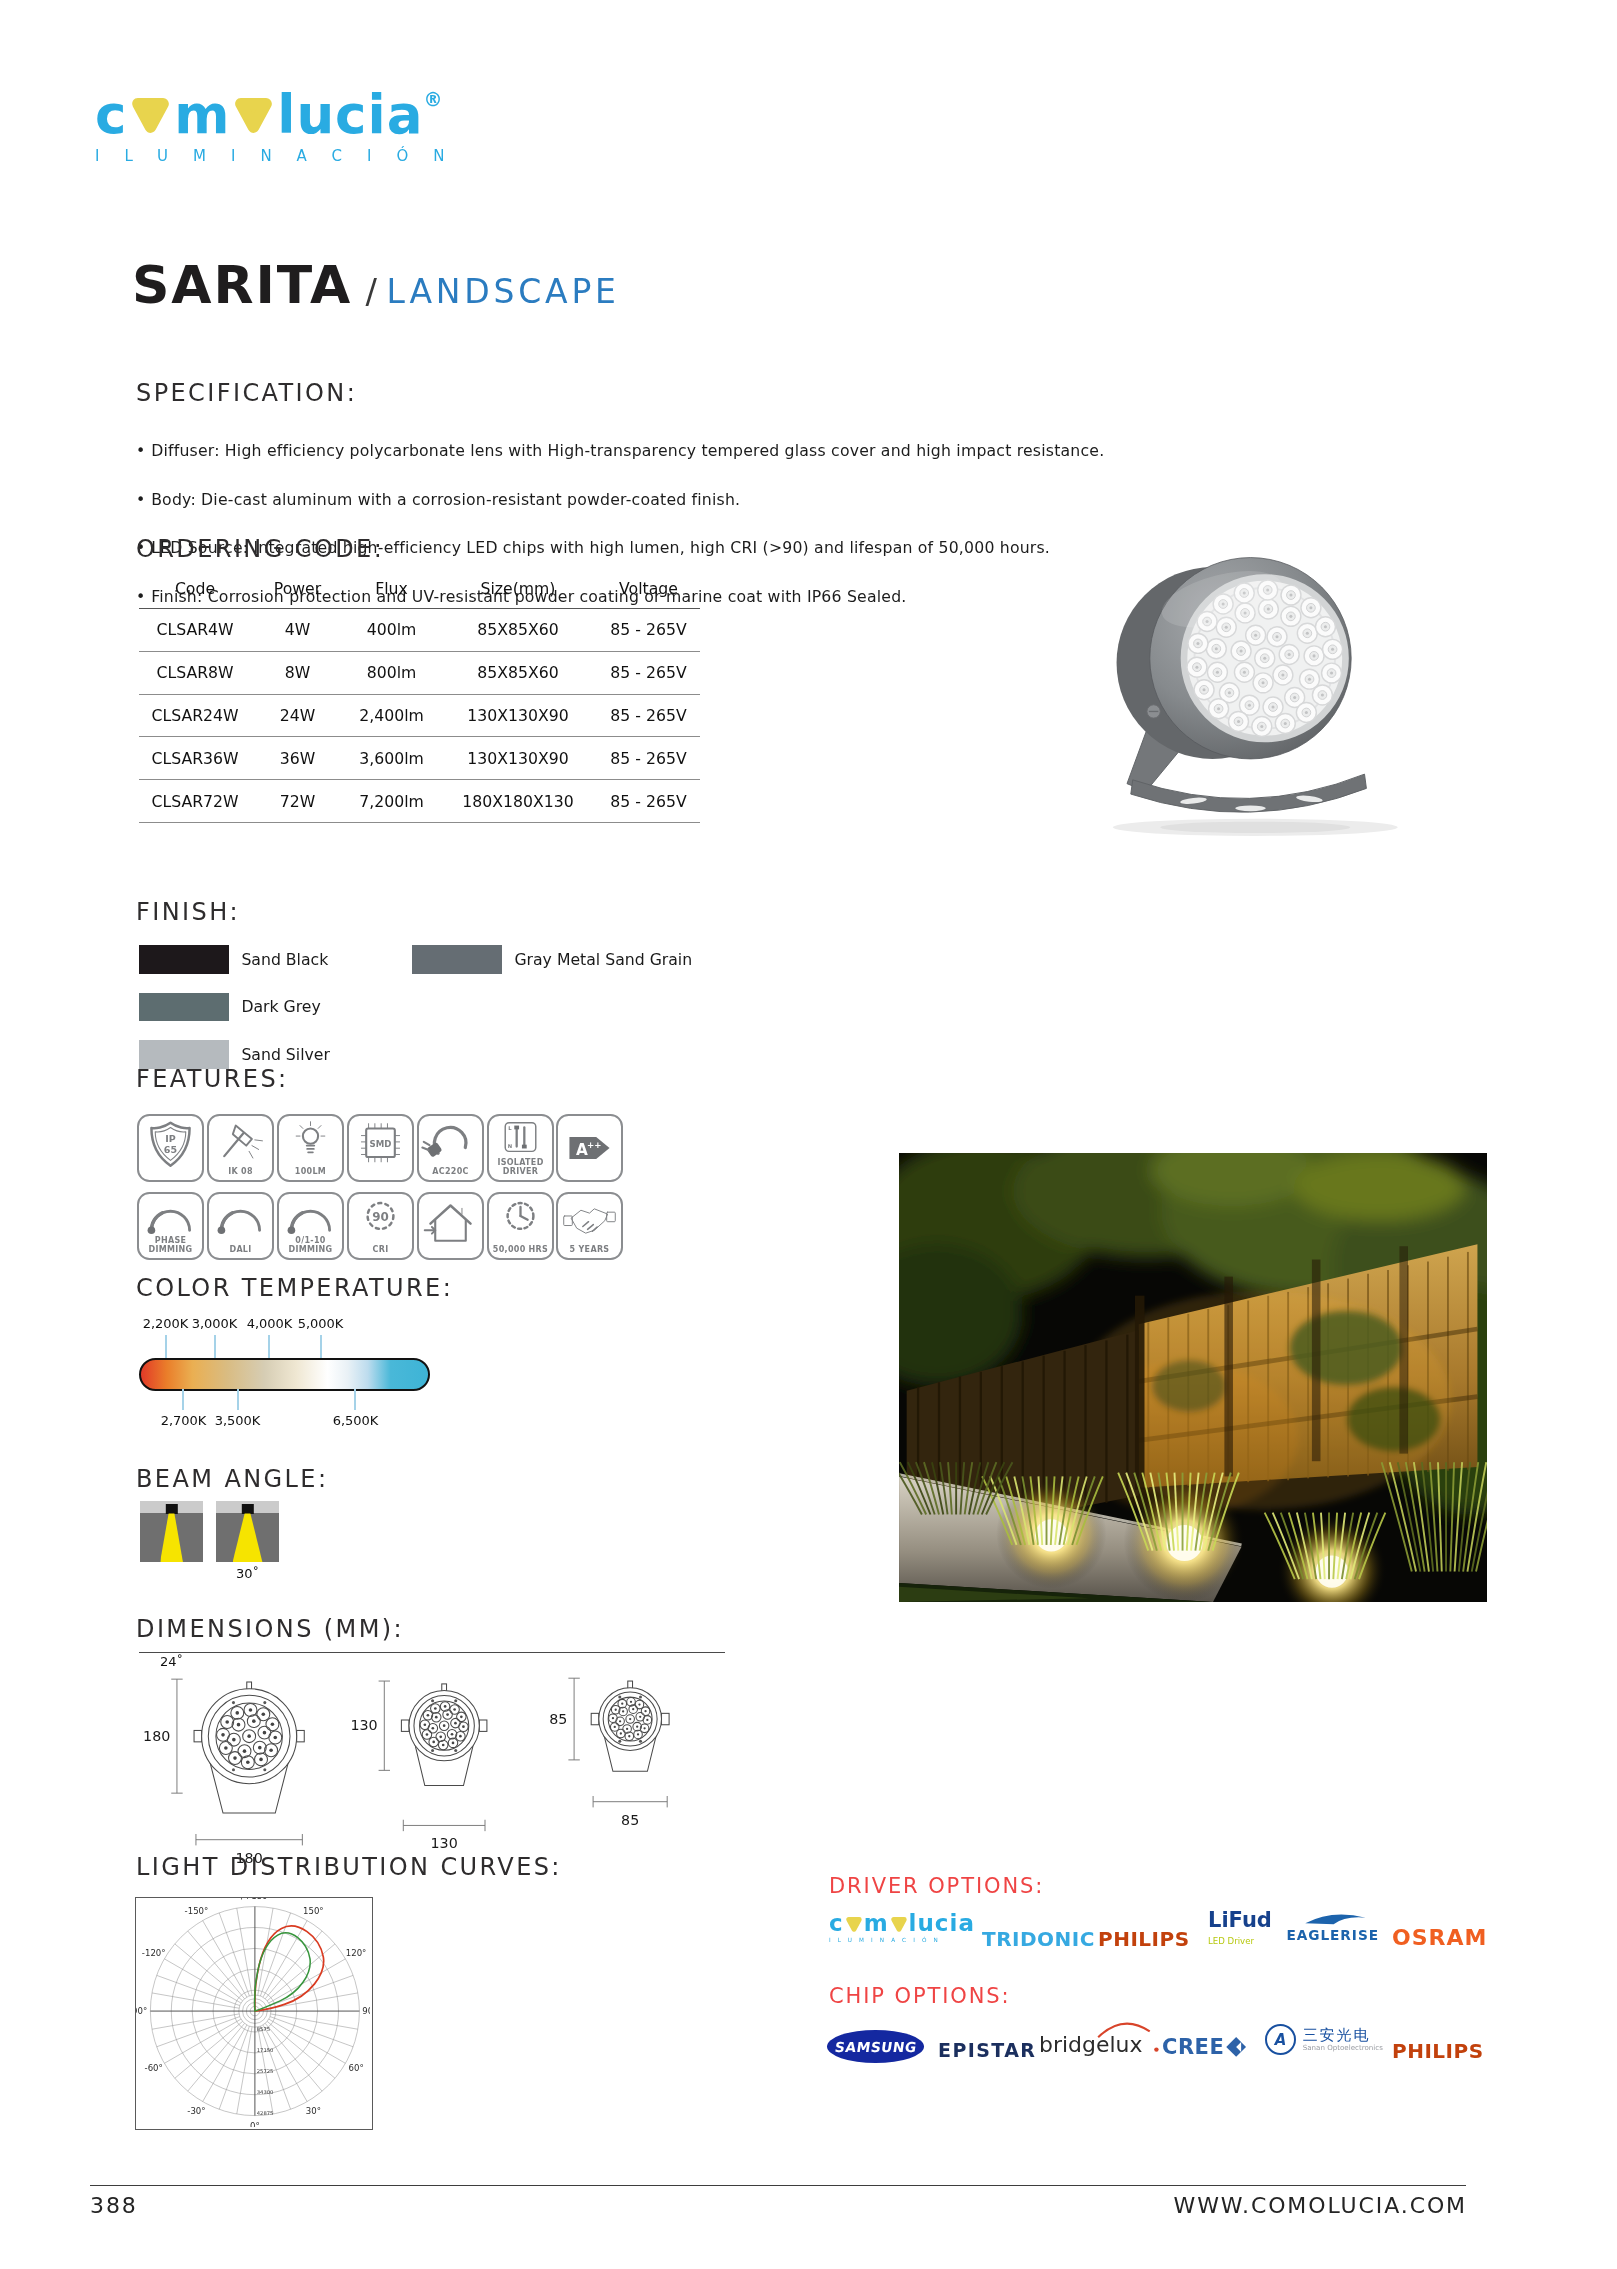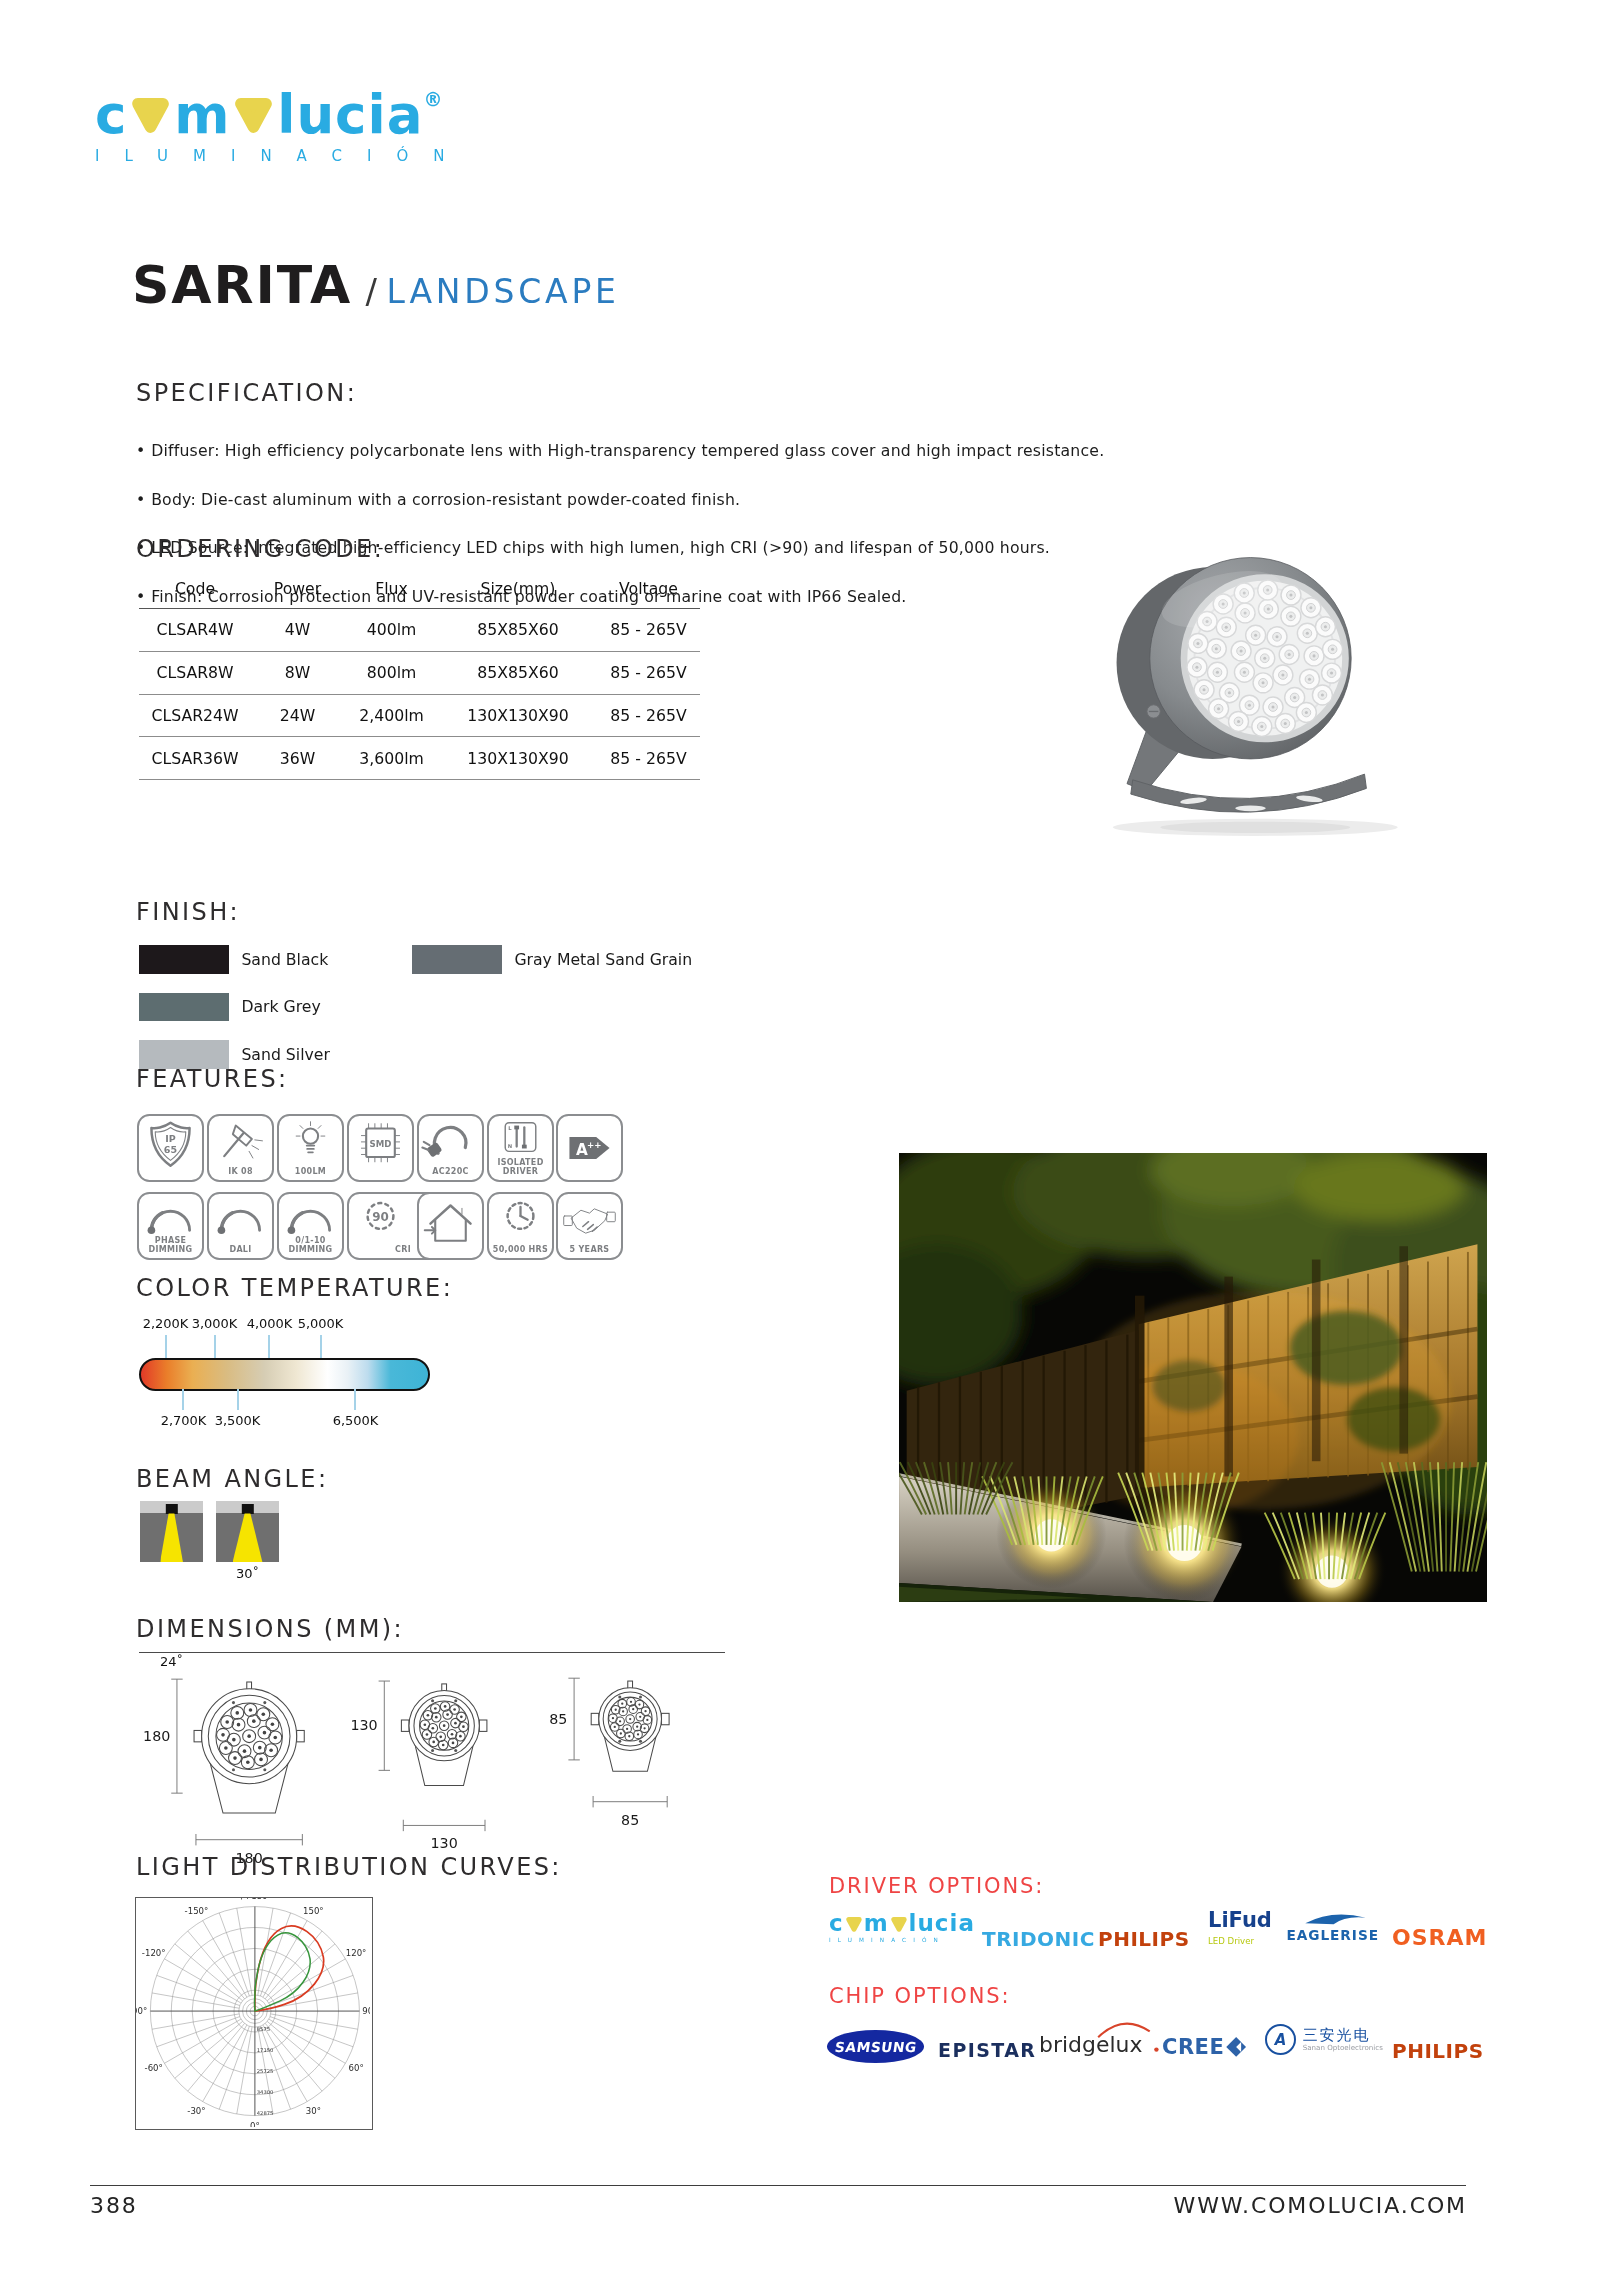--- a/index.html
+++ b/index.html
@@ -165,20 +165,27 @@
           <td>24W</td>
           <td>2,400lm</td>
           <td>130X130X90</td>
           <td>85 - 265V</td>
         </tr>
         <tr>
           <td>CLSAR36W</td>
           <td>36W</td>
           <td>3,600lm</td>
           <td>130X130X90</td>
+          <td>85 - 265V</td>
+        </tr>
+        <tr>
+          <td>CLSAR72W</td>
+          <td>72W</td>
+          <td>7,200lm</td>
+          <td>180X180X130</td>
           <td>85 - 265V</td>
         </tr>
       </tbody>
   </table>
 
   <div id="photo" class="abs" style="left:1070px;top:525px">
   <svg width="342" height="314" viewBox="0 0 360 330">
     <defs>
       <radialGradient id="bodyG" cx="35%" cy="30%" r="80%">
         <stop offset="0%" stop-color="#a6a9ac"></stop>
@@ -442,21 +449,21 @@
         <div class="feat-label">DALI</div>
       </div>
       <div class="feat" style="left: 140px; top: 78px;">
         <svg width="63" height="64" viewBox="0 0 66 67">
           <path d="M13,38 A20,20 0 0 1 53,38" stroke="#b9bbbd" stroke-width="3"></path>
           <path d="M13,38 A20,20 0 0 1 24.5,19.6" stroke="#6e7073" stroke-width="3.6"></path>
           <circle cx="13" cy="38" r="4" class="if"></circle>
         </svg>
         <div class="feat-label">0/1-10 DIMMING</div>
       </div>
-      <div class="feat" style="left: 210px; top: 78px; padding-left: 45px;">
+      <div class="feat" style="left: 210px; top: 78px;">
         <svg width="63" height="64" viewBox="0 0 66 67">
           <circle cx="33" cy="23" r="13.5" stroke-width="2.6" stroke-dasharray="3.2,4.4"></circle>
           <text x="33" y="28" class="it" font-size="12.5">90</text>
         </svg>
         <div class="feat-label">CRI</div>
       </div>
       <div class="feat" style="left: 280px; top: 78px;">
         <svg width="63" height="64" viewBox="0 0 66 67">
           <path d="M12,31 L33,12 L54,31" stroke-width="2.6"></path>
           <path d="M17,27.5 V49 H49 V27.5" stroke-width="2.2"></path>

